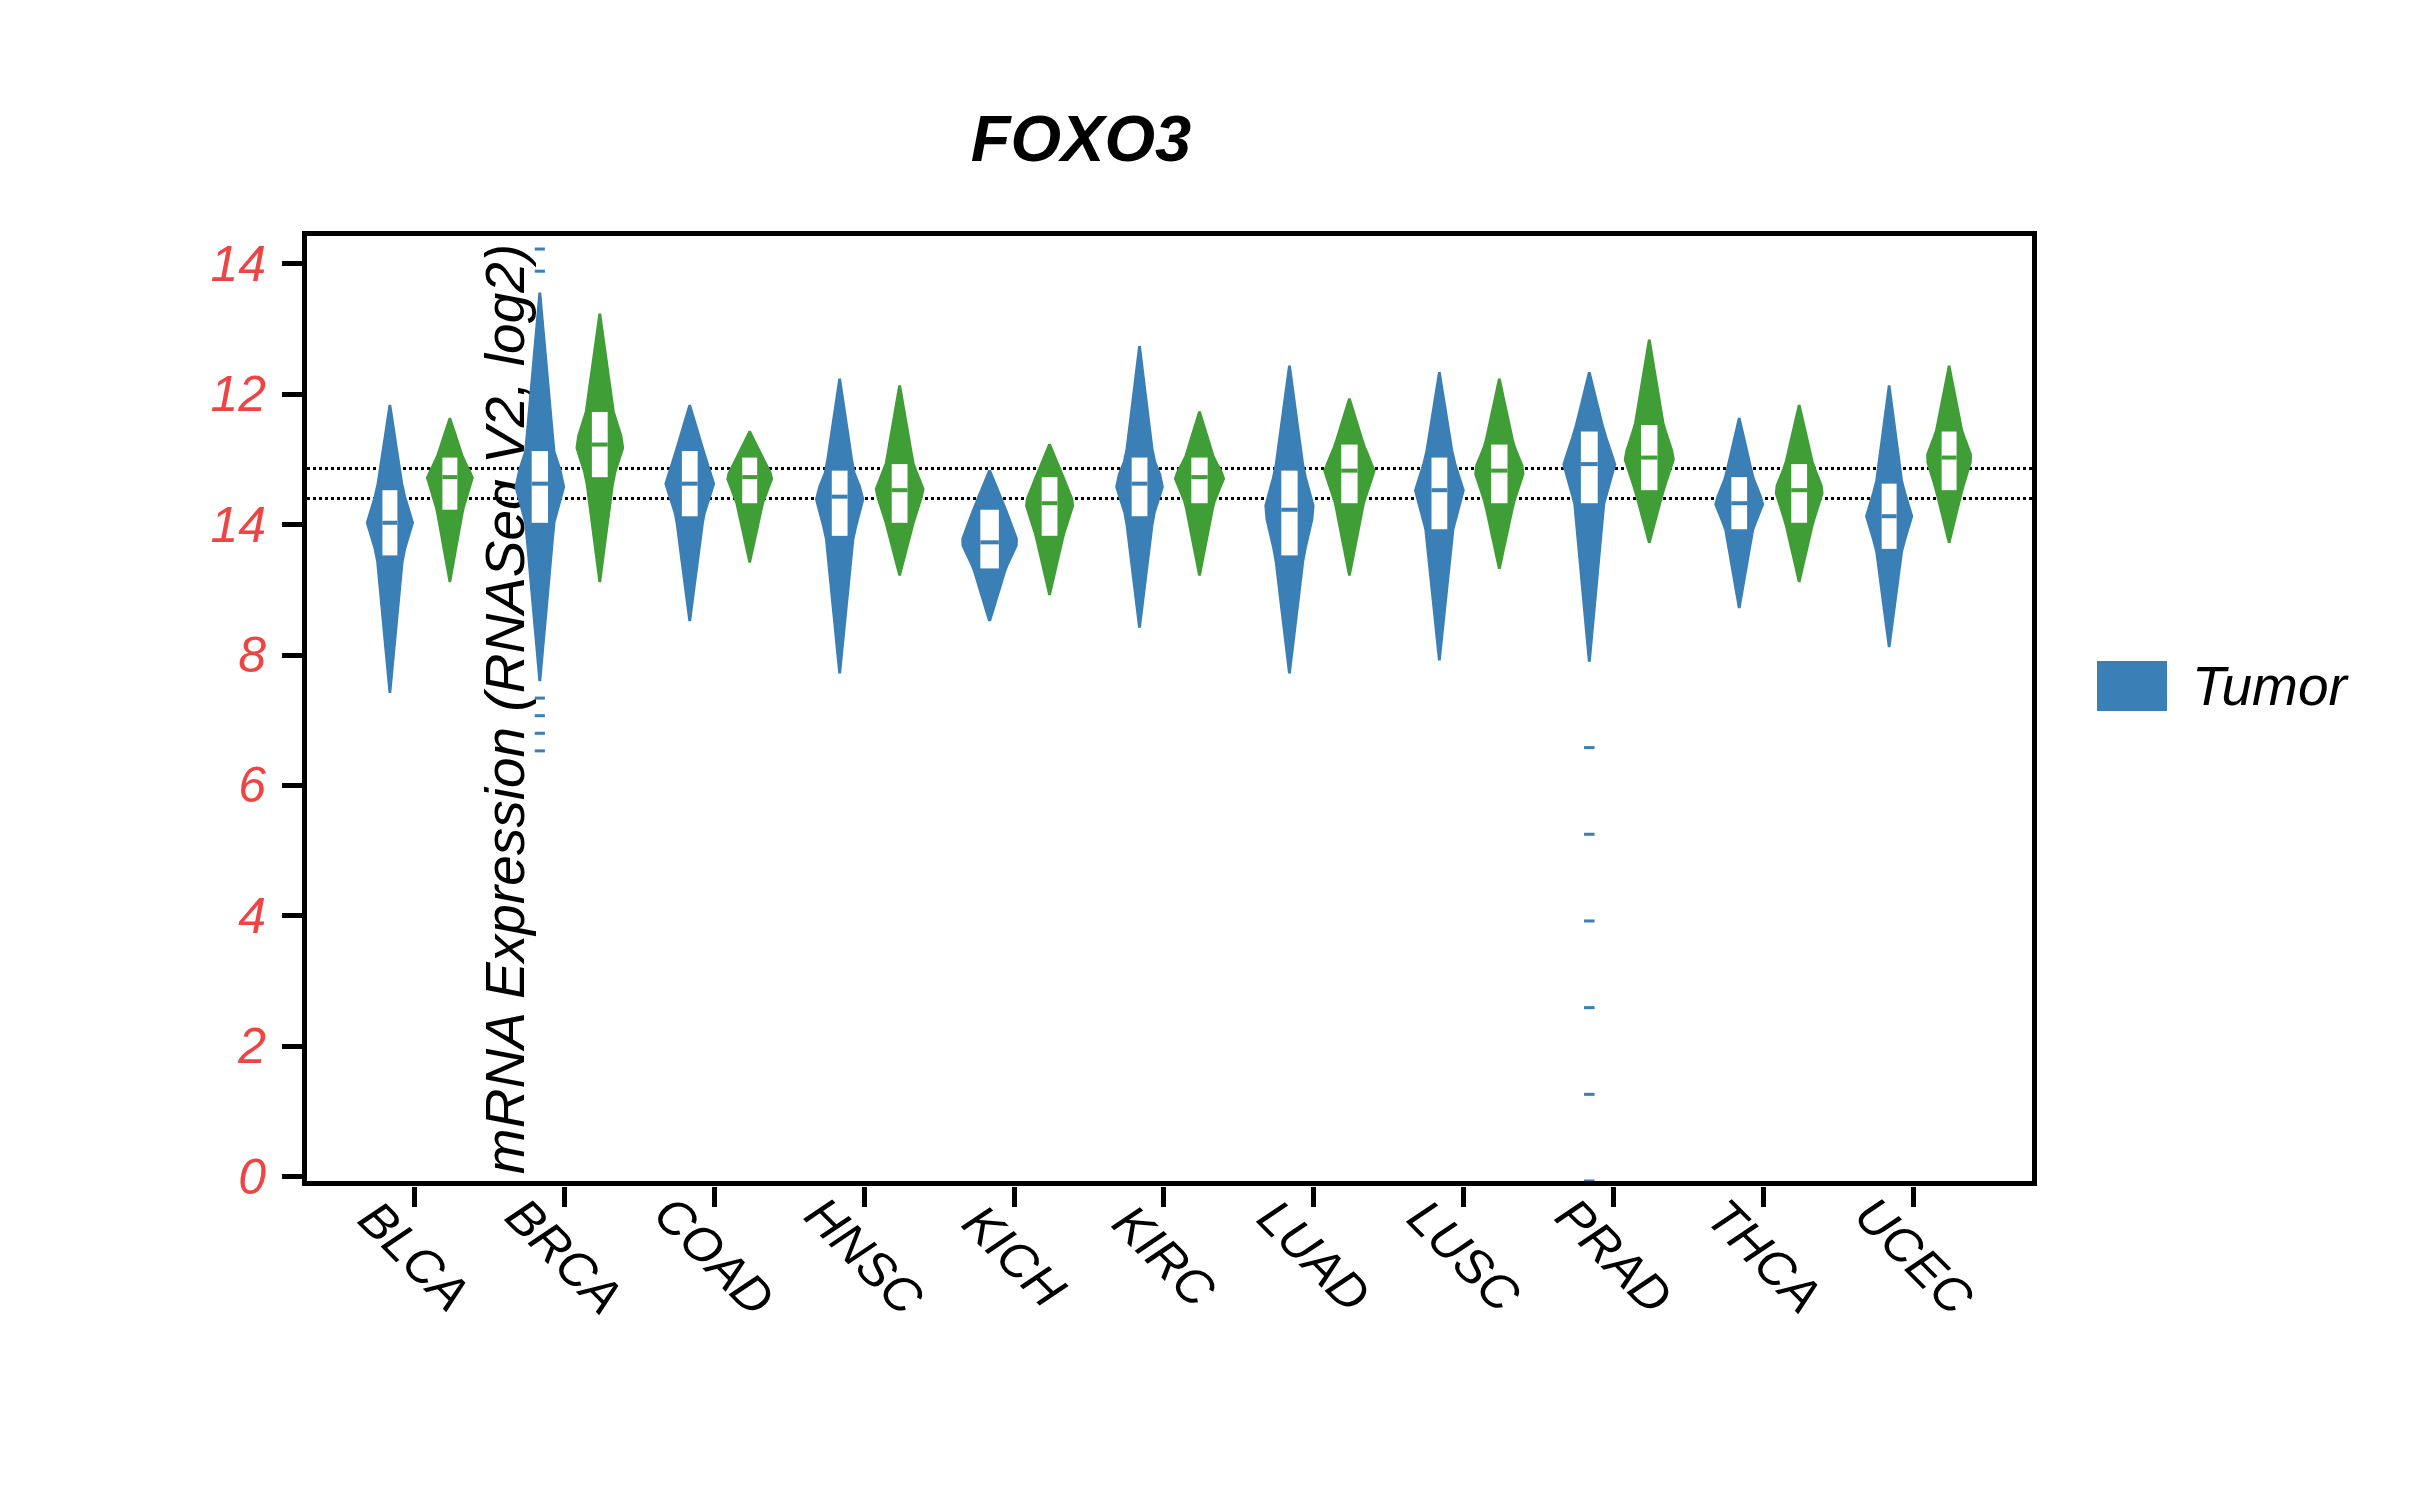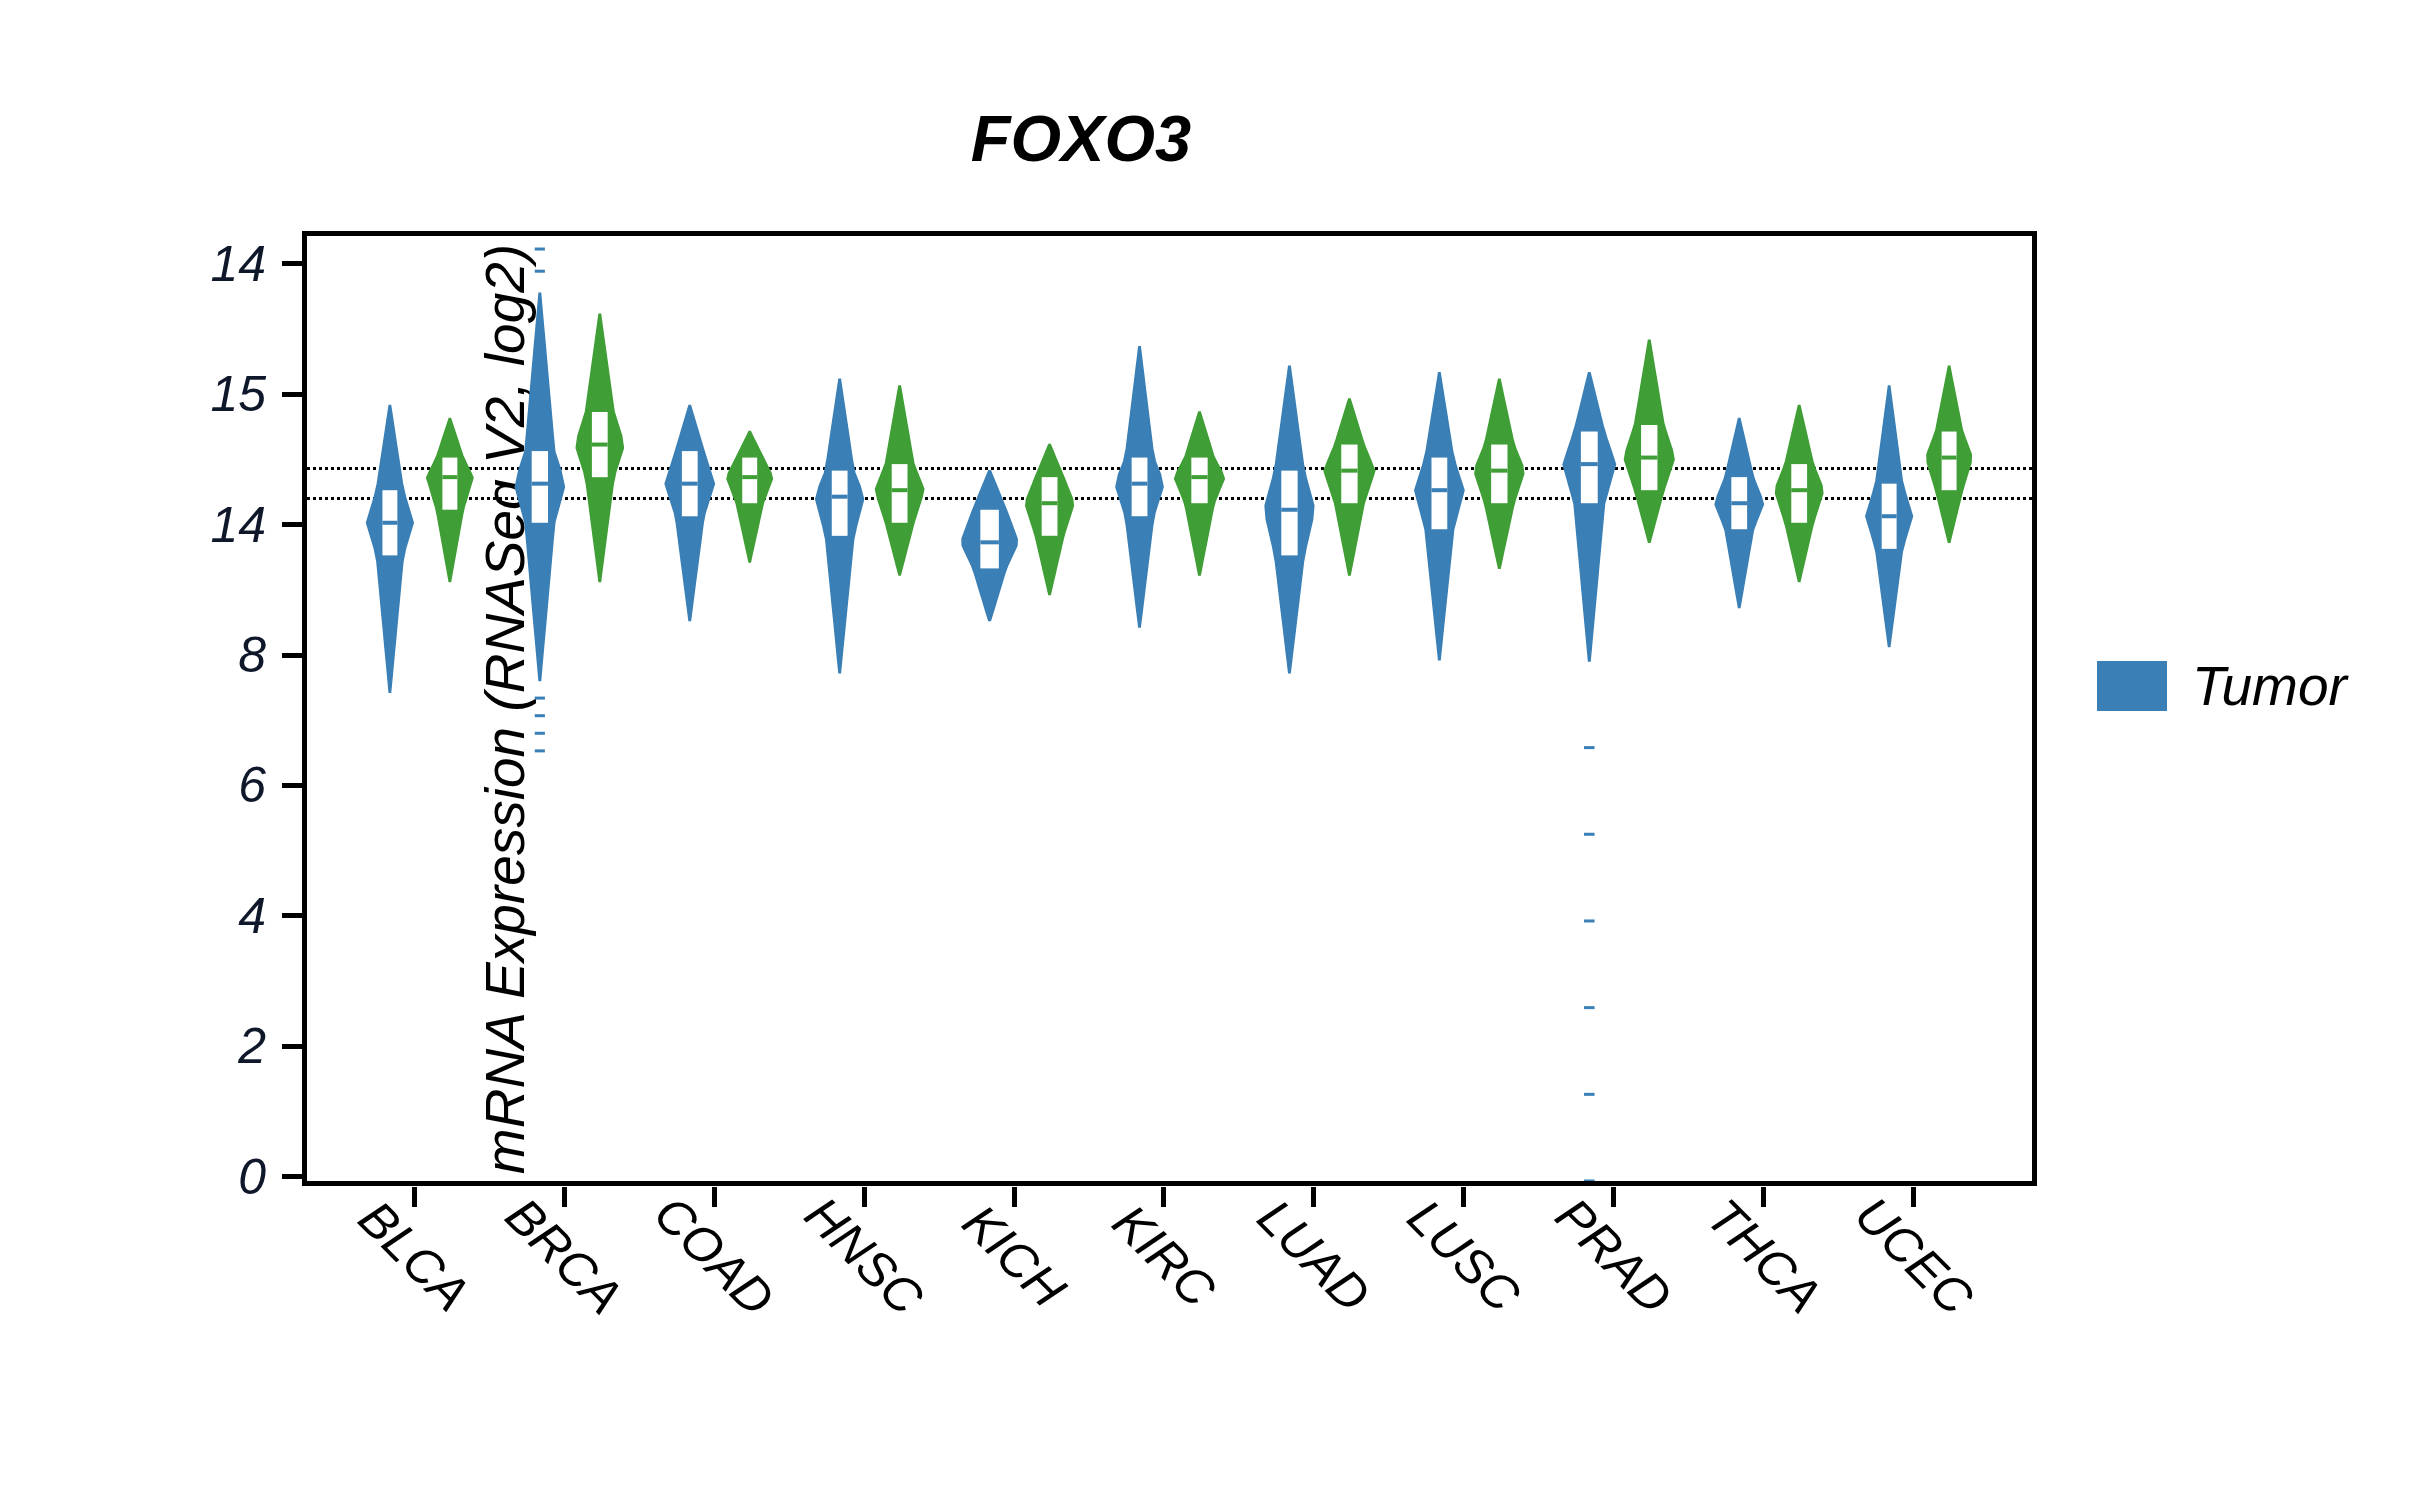--- a/index.html
+++ b/index.html
@@ -55,21 +55,21 @@
     width: 20px;
     height: 0;
     border-top: 5px solid #000;
   }
   .ytick-label {
     position: absolute;
     right: 2147px;
     width: 101px;
     text-align: right;
     font-size: 50px;
-    color: #0f172a;
+    color: #ef4444;
     transform: translateY(-50%);
   }
   .ylabel {
     position: absolute;
     left: 40px;
     top: 231px;
     height: 955px;
     display: flex;
     align-items: center;
     justify-content: center;
@@ -229,21 +229,21 @@
       <div class="ytick-label" style="top: 1046px;">2</div>
       <div class="ytick" style="top: 913px;"></div>
       <div class="ytick-label" style="top: 916px;">4</div>
       <div class="ytick" style="top: 783px;"></div>
       <div class="ytick-label" style="top: 785px;">6</div>
       <div class="ytick" style="top: 653px;"></div>
       <div class="ytick-label" style="top: 655px;">8</div>
       <div class="ytick" style="top: 522px;"></div>
       <div class="ytick-label" style="top: 525px;">14</div>
       <div class="ytick" style="top: 392px;"></div>
-      <div class="ytick-label" style="top: 394px;">15</div>
+      <div class="ytick-label" style="top: 394px;">12</div>
       <div class="ytick" style="top: 261px;"></div>
       <div class="ytick-label" style="top: 264px;">14</div>
     </div>
 <div id="xticks">
       <div class="xtick" style="left: 412px;"></div>
       <div class="xtick-label" style="left: 414px;">BLCA</div>
       <div class="xtick" style="left: 562px;"></div>
       <div class="xtick-label" style="left: 564px;">BRCA</div>
       <div class="xtick" style="left: 712px;"></div>
       <div class="xtick-label" style="left: 714px;">COAD</div>

